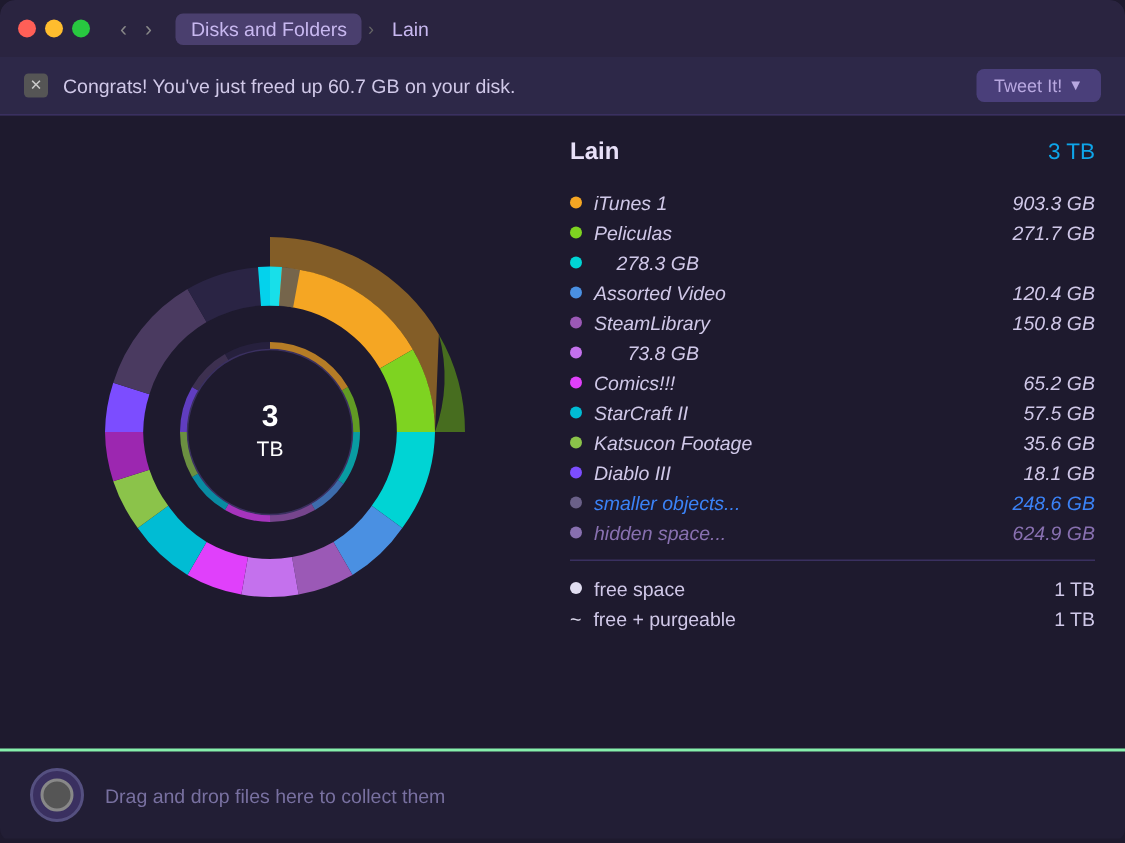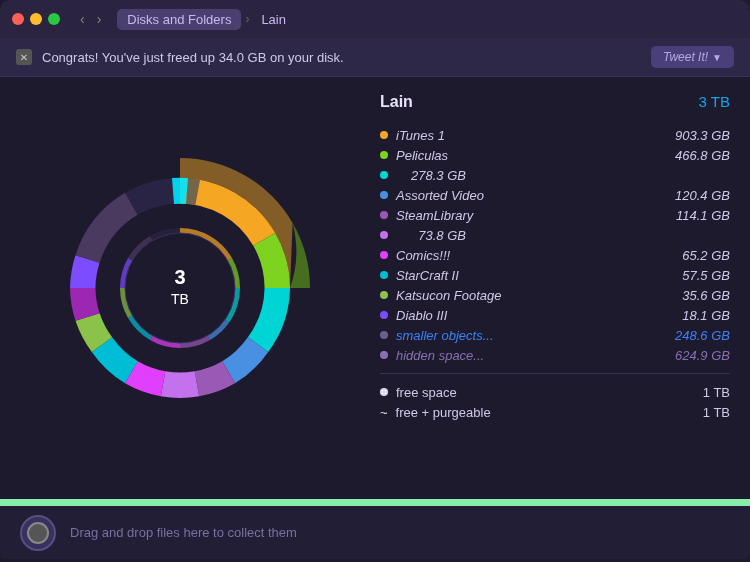--- a/index.html
+++ b/index.html
@@ -106,21 +106,20 @@
       background: #4a3f7a;
       border: none;
       color: #b8a8e0;
       padding: 4px 12px;
       border-radius: 5px;
       font-size: 12px;
       cursor: pointer;
       display: flex;
       align-items: center;
       gap: 4px;
-      font-style: italic;
     }
     .tweet-btn-arrow {
       font-size: 10px;
     }
 
     
     .main-content {
       display: flex;
       height: calc(562px - 38px - 42px - 60px);
     }
@@ -232,21 +231,21 @@
       text-align: right;
     }
 
     
     .bottom-bar {
       height: 60px;
       background: #221e35;
       display: flex;
       align-items: center;
       padding: 0 20px;
-      border-top: 7px solid #86efac;
+      border-top: 2px solid #86efac;
       gap: 14px;
     }
     .collect-icon {
       width: 36px; height: 36px;
       border-radius: 50%;
       background: #3a3060;
       border: 2px solid #555080;
       display: flex;
       align-items: center;
       justify-content: center;
@@ -284,21 +283,21 @@
   </div>
   <div class="breadcrumb">
     <span class="breadcrumb-item">Disks and Folders</span>
     <span class="breadcrumb-separator">›</span>
     <span class="breadcrumb-current">Lain</span>
   </div>
 </div>
 
 <div class="notification-bar">
   <div class="notif-close">✕</div>
-  <span class="notif-text">Congrats! You've just freed up 34.0 GB on your disk.</span>
+  <span class="notif-text">Congrats! You've just freed up 60.7 GB on your disk.</span>
   <button class="tweet-btn">
     <span>Tweet It!</span>
     <span class="tweet-btn-arrow">▼</span>
   </button>
 </div>
 
 <div class="main-content">
 
   <div class="chart-area">
     <svg class="chart-svg" viewBox="-140 -140 280 280">
@@ -368,35 +367,35 @@
     </div>
     <ul class="item-list" id="item-list">
     <li class="item-row">
     <span class="item-dot" style="background:#f5a623"></span>
     <span class="item-name">iTunes 1</span>
     <span class="item-size">903.3 GB</span>
   </li>
         <li class="item-row">
     <span class="item-dot" style="background:#7ed321"></span>
     <span class="item-name">Peliculas</span>
-    <span class="item-size">466.8 GB</span>
+    <span class="item-size">271.7 GB</span>
   </li>
         <li class="item-row">
     <span class="item-dot" style="background:#00d4d4"></span>
     <span class="item-size">278.3 GB</span>
   </li>
         <li class="item-row">
     <span class="item-dot" style="background:#4a90e2"></span>
     <span class="item-name">Assorted Video</span>
     <span class="item-size">120.4 GB</span>
   </li>
         <li class="item-row">
     <span class="item-dot" style="background:#9b59b6"></span>
     <span class="item-name">SteamLibrary</span>
-    <span class="item-size">114.1 GB</span>
+    <span class="item-size">150.8 GB</span>
   </li>
         <li class="item-row">
     <span class="item-dot" style="background:#c471ed"></span>
     <span class="item-size">73.8 GB</span>
   </li>
         <li class="item-row">
     <span class="item-dot" style="background:#e040fb"></span>
     <span class="item-name">Comics!!!</span>
     <span class="item-size">65.2 GB</span>
   </li>

